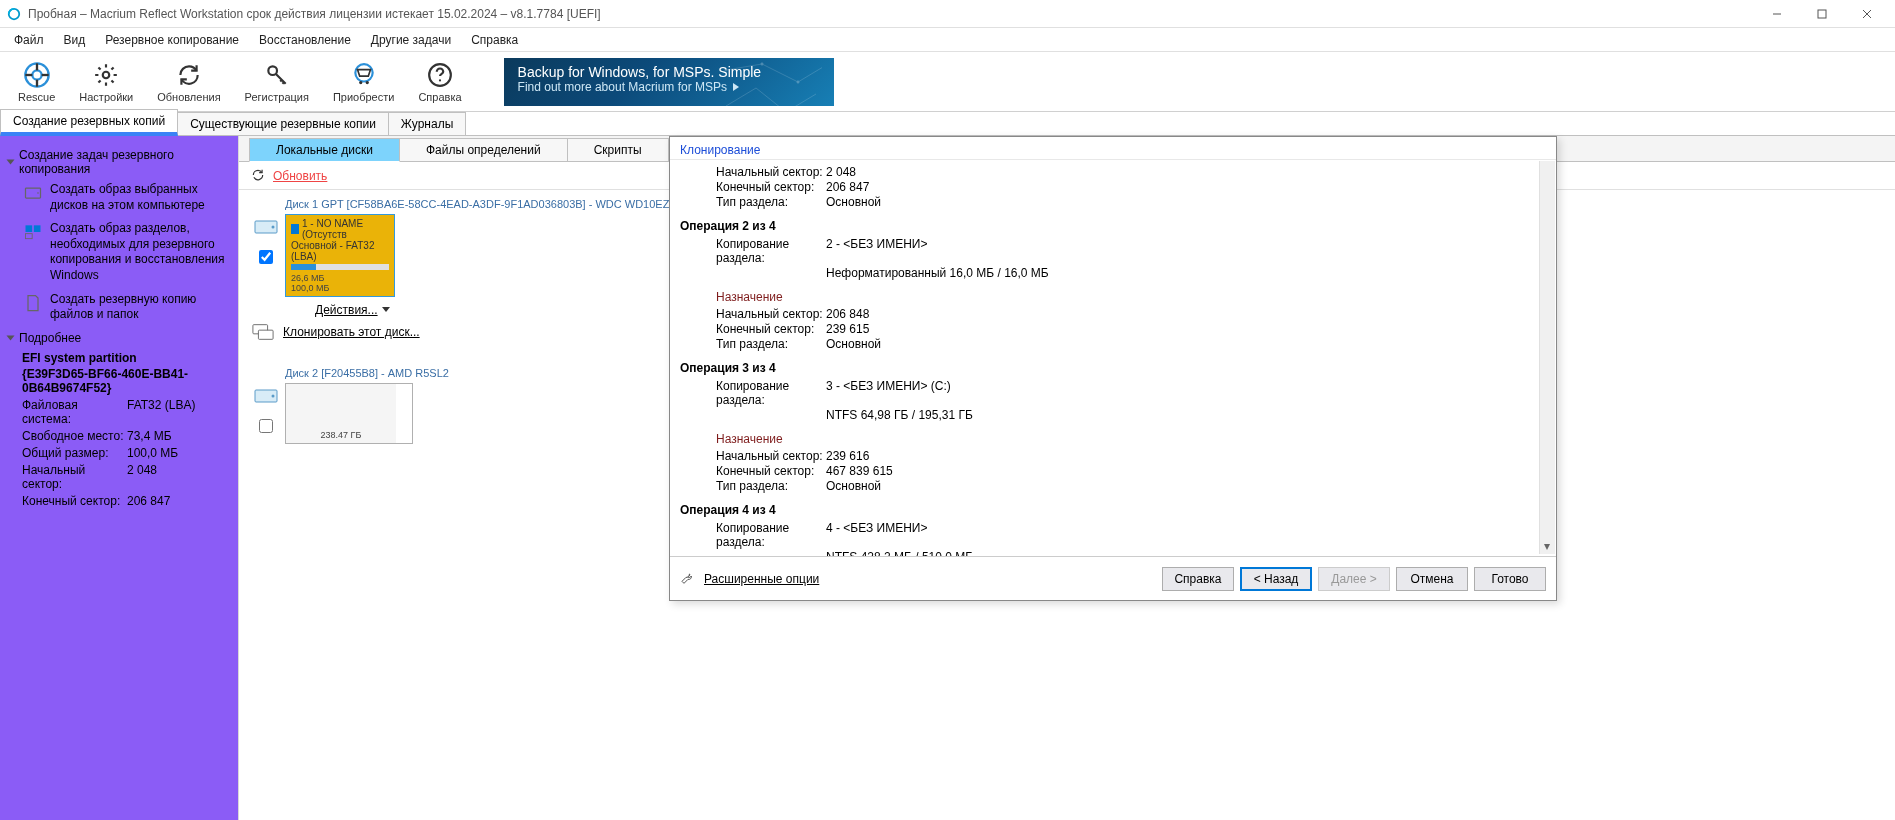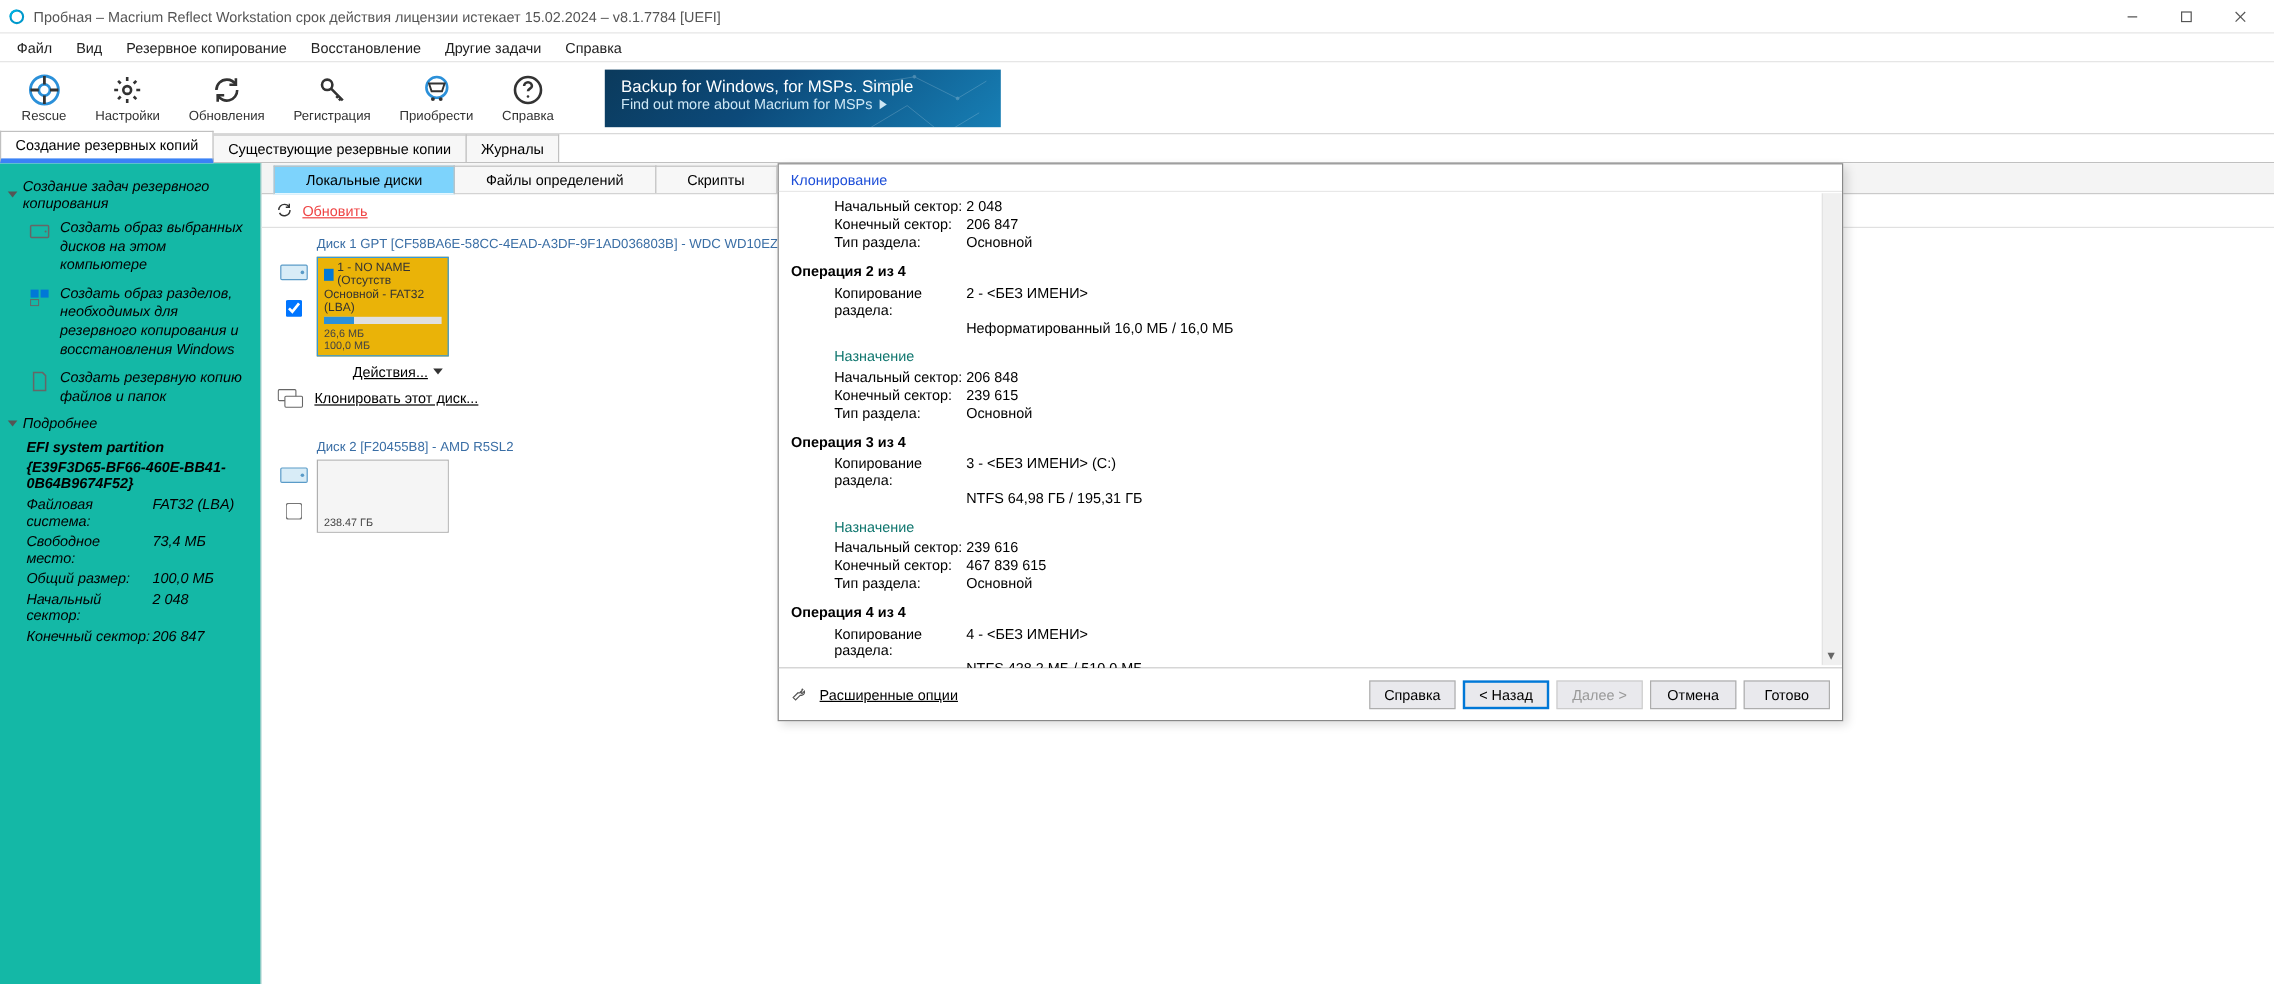--- a/index.html
+++ b/index.html
@@ -29,21 +29,21 @@
 
 
 .maintabs { height: 24px; background: #fff; display: flex; align-items: flex-end; border-bottom: 1px solid #c0c0c0; }
 .maintabs .mtab { padding: 4px 12px; font-size: 12px; border: 1px solid #c0c0c0; border-bottom: none; margin-right: -1px; background: #f7f7f7; cursor:default; }
 .maintabs .mtab.active { background: #fff; border-bottom: 4px solid #3b82f6; position: relative; top: 1px; }
 
 
 .body { display: flex; height: calc(820px - 28px - 24px - 60px - 24px); background: #fff; }
 
 
-.leftpanel { width: 218px; border-right: 1px solid #d8d8d8; padding: 6px 8px; font-size: 12px; background:#14b8a6;font-style:italic;}
+.leftpanel { width: 239px; border-right: 1px solid #d8d8d8; padding: 6px 8px; font-size: 12px; background:#8b5cf6;}
 .leftpanel .section-head { display: flex; align-items: center; font-weight: 400; color:#000; margin: 6px 0; cursor:default;}
 .leftpanel .section-head .tri { width:0; height:0; border-left:5px solid #555; border-top:4px solid transparent; border-bottom:4px solid transparent; margin-right:6px; transform: rotate(90deg);}
 .leftpanel .taskitem { display:flex; align-items:flex-start; margin:4px 0 8px 14px; cursor:default;}
 .leftpanel .taskitem .ticon { width:22px; height:22px; flex:0 0 22px; display:inline-flex; align-items:center; justify-content:center; margin-right:6px; color:#555;}
 .leftpanel .taskitem .tlink { color:#000; font-size:12px; line-height:1.3; }
 .leftpanel .details { margin: 4px 0 0 14px; font-size:12px;}
 .leftpanel .details .dhead { font-weight:700; margin-bottom:2px;}
 .leftpanel .details .drow { display:flex; margin:3px 0;}
 .leftpanel .details .dk { width:105px; color:#000;}
 .leftpanel .details .dv { color:#000;}
@@ -82,21 +82,21 @@
 
 
 .modal { position:absolute; left:430px; top:0; width:888px; height:465px; background:#fff; border:1px solid #888; box-shadow: 3px 3px 8px rgba(0,0,0,.15); display:flex; flex-direction:column;}
 .modal .mhead { padding:6px 10px 2px 10px; font-size:12px; color:#1d4ed8;}
 .modal .mbody { flex:1; overflow-y:auto; padding: 4px 10px 0 10px; font-size:12px; border-top:1px solid #e8e8e8;}
 .optable { margin-bottom:10px;}
 .optable .oprow { display:flex; margin:1px 0;}
 .optable .okey { width:146px; padding-left:36px; color:#000;}
 .optable .oval { color:#000;}
 .ophead { font-weight:700; margin:8px 0 4px 0; color:#000;}
-.opsub { padding-left:36px; color:#0f766e; margin:3px 0;}
+.opsub { padding-left:36px; color:#7f1d1d; margin:3px 0;}
 .modal .mfoot { height:44px; border-top:1px solid #ccc; display:flex; align-items:center; padding:0 10px;}
 .modal .mfoot .advopt { display:inline-flex; align-items:center; text-decoration:underline; color:#000; cursor:default;}
 .modal .mfoot .advopt .wrench { width:18px; height:18px; margin-right:6px; color:#555;}
 .modal .mfoot .spacer { flex:1;}
 .modal .mfoot button { min-width:72px; height:24px; margin-left:6px; border:1px solid #adadad; background:#e9e9ed; font-size:12px; cursor:default;}
 .modal .mfoot button.primary { border:2px solid #0078d7; background:#e9e9ed;}
 .modal .mfoot button:disabled { color:#999; border-color:#ccc;}
 .modal .scrollbar-track { position:absolute; right:1px; top:24px; bottom:46px; width:16px; background:#f0f0f0; border-left:1px solid #e0e0e0;}
 .modal .scroll-up { position:absolute; right:1px; top:24px; width:16px; height:16px; display:flex; align-items:center; justify-content:center; color:#666;}
 .modal .scroll-down { position:absolute; right:1px; bottom:46px; width:16px; height:16px; display:flex; align-items:center; justify-content:center; color:#666;}
@@ -362,21 +362,21 @@
           <div class="diskicon-col">
             <span>
                 <svg class="diskicon" viewBox="0 0 24 18">
                   <rect x="1" y="3" width="22" height="12" rx="1" fill="#d8ecf7" stroke="#5a9bc8"></rect>
                   <circle cx="19" cy="9" r="1.5" fill="#5a9bc8"></circle>
                 </svg>
               </span>
             <input type="checkbox" class="diskcheck" style="">
           </div>
           <div style="flex:0 0 auto;">
-            <div class="partstrip" style="width:110px;">
+            <div class="partstrip" style="width:128px;text-align:center;">
               <div class="partcell" style="width:110px;background:#f5f5f5;">
                 <div style="height:40px;"></div>
                 <div class="pfoot">238.47 ГБ</div>
               </div>
             </div>
           </div>
         </div>
       </div>
     </div>
 

